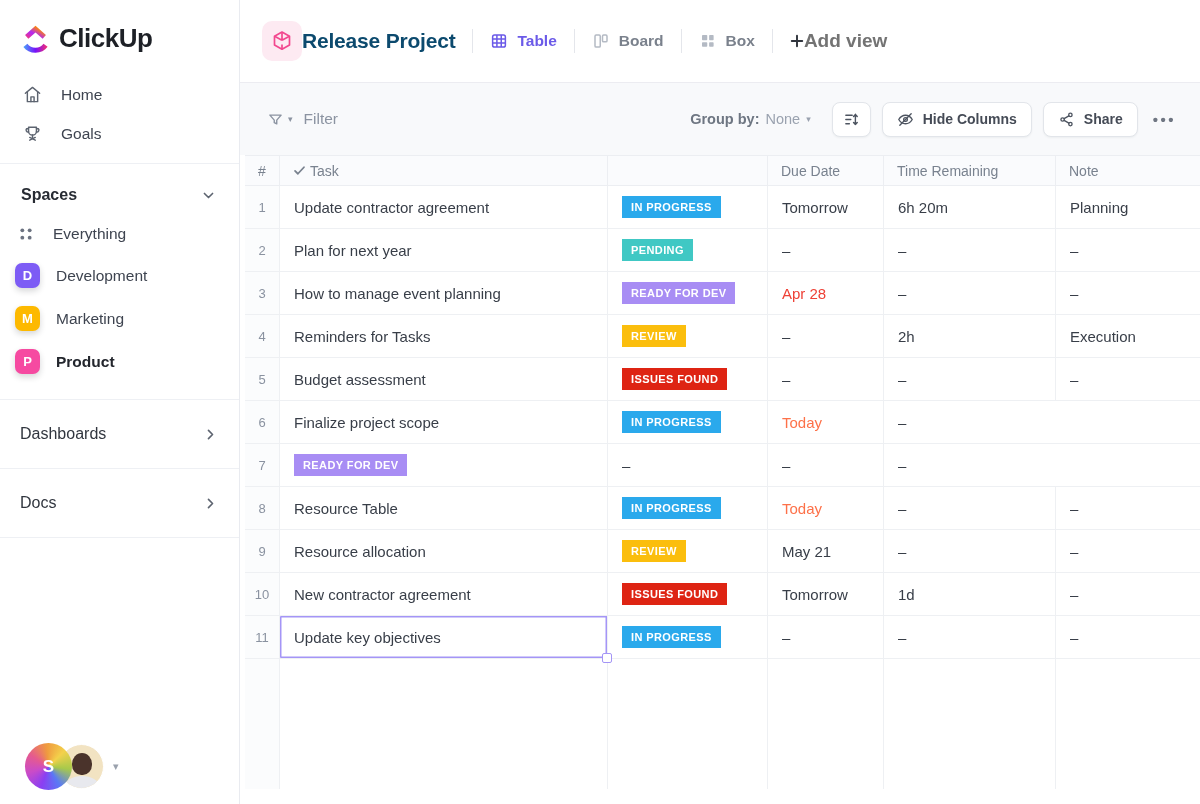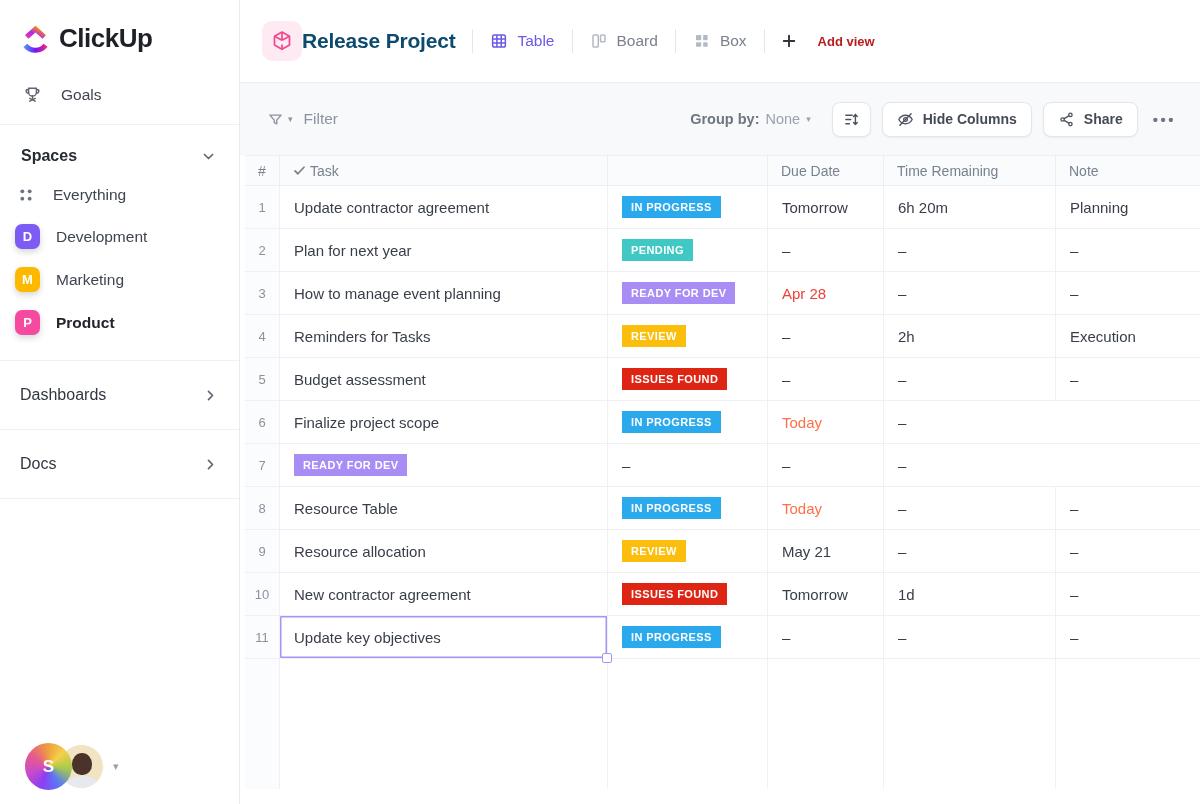--- a/index.html
+++ b/index.html
@@ -31,24 +31,24 @@
   .avatar-photo .body { position:absolute; left:50%; bottom:-8px; transform:translateX(-50%); width:34px; height:20px; border-radius:50% 50% 0 0; background:#e8e9ee; }
   .avatar-caret { margin-left:9px; color:#9aa1ad; font-size:11px; }
 
   
   .main { position:absolute; left:240px; top:0; width:960px; height:804px; background:#fff; }
   .app-header { height:82px; display:flex; align-items:center; padding-left:22px; background:#fff; }
   .cube-wrap { width:40px; height:40px; border-radius:10px; background:#fdeaf2; display:flex; align-items:center; justify-content:center; }
   .cube-wrap svg { width:24px; height:24px; }
   .page-title { font-size:21px; font-weight:700; color:#0c4a6e; letter-spacing:-0.2px; }
   .vdiv { width:1px; height:24px; background:#e4e6eb; margin:0 17px; }
-  .view-tab { display:flex; align-items:center; gap:9px; font-size:15.5px; font-weight:400; color:#7a818c; cursor:pointer; }
+  .view-tab { display:flex; align-items:center; gap:9px; font-size:15.5px; font-weight:700; color:#7a818c; cursor:pointer; }
   .view-tab svg { width:18px; height:18px; }
   .view-tab.inactive svg { color:#b4bac4; }
-  .add-view { display:flex; align-items:center; gap:22px; font-size:13px; font-weight:600; color:#b91c1c; cursor:pointer; }
+  .add-view { display:flex; align-items:center; gap:0; font-size:19px; font-weight:600; color:#737373; cursor:pointer; }
   .add-view svg { width:14px; height:14px; color:#31353d; }
 
   .toolbar { height:73px; background:#f8f9fb; border-top:1px solid #ececf1; display:flex; align-items:center; padding:0 18px 0 28px; }
   .filter { display:flex; align-items:center; gap:5px; color:#8b93a1; font-size:15.5px; cursor:pointer; }
   .filter svg { width:15px; height:15px; }
   .filter .mini-caret { font-size:9px; margin-right:6px; }
   .tb-spacer { flex:1; }
   .groupby { display:flex; align-items:center; gap:6px; font-size:14.5px; color:#6e7682; font-weight:600; cursor:pointer; margin-right:10px; }
   .groupby .val { color:#9aa2af; font-weight:400; }
   .groupby .mini-caret { color:#9aa2af; font-size:9px; }
@@ -101,20 +101,28 @@
     <svg class="logo-mark" viewBox="0 0 24 24">
       <path d="M3.2 18.1l2.9-2.3c1.4 1.9 3.4 2.9 5.9 2.9 2.5 0 4.4-1 5.8-2.9l3 2.2c-2 2.8-5.1 4.3-8.8 4.3-3.7 0-6.8-1.5-8.8-4.2z" fill="url(#lg-bot)"></path>
       <path d="M12 7.7l-5.2 4.5-2.4-2.8L12 2.8l7.6 6.6-2.4 2.8z" fill="url(#lg-top)"></path>
     </svg>
     <span class="logo-text">ClickUp</span>
   </div>
 
   <div class="nav">
     <div class="nav-item">
       <svg viewBox="0 0 24 24" fill="none" stroke="currentColor" stroke-width="1.8" stroke-linecap="round" stroke-linejoin="round">
+          <path d="M3 10.5L12 3l9 7.5"></path>
+          <path d="M5.5 8.8V21h13V8.8"></path>
+          <path d="M10 21v-6h4v6"></path>
+        </svg>
+      <span>Home</span>
+    </div>
+    <div class="nav-item">
+      <svg viewBox="0 0 24 24" fill="none" stroke="currentColor" stroke-width="1.8" stroke-linecap="round" stroke-linejoin="round">
           <path d="M7 4h10v5a5 5 0 01-10 0z"></path>
           <path d="M7 6H4.5a2.5 2.5 0 002.6 4M17 6h2.5a2.5 2.5 0 01-2.6 4"></path>
           <path d="M12 14v3"></path>
           <path d="M8.5 20.5l7-3.5M15.5 20.5l-7-3.5"></path>
         </svg>
       <span>Goals</span>
     </div>
   </div>
 
   <div class="sep"></div>

